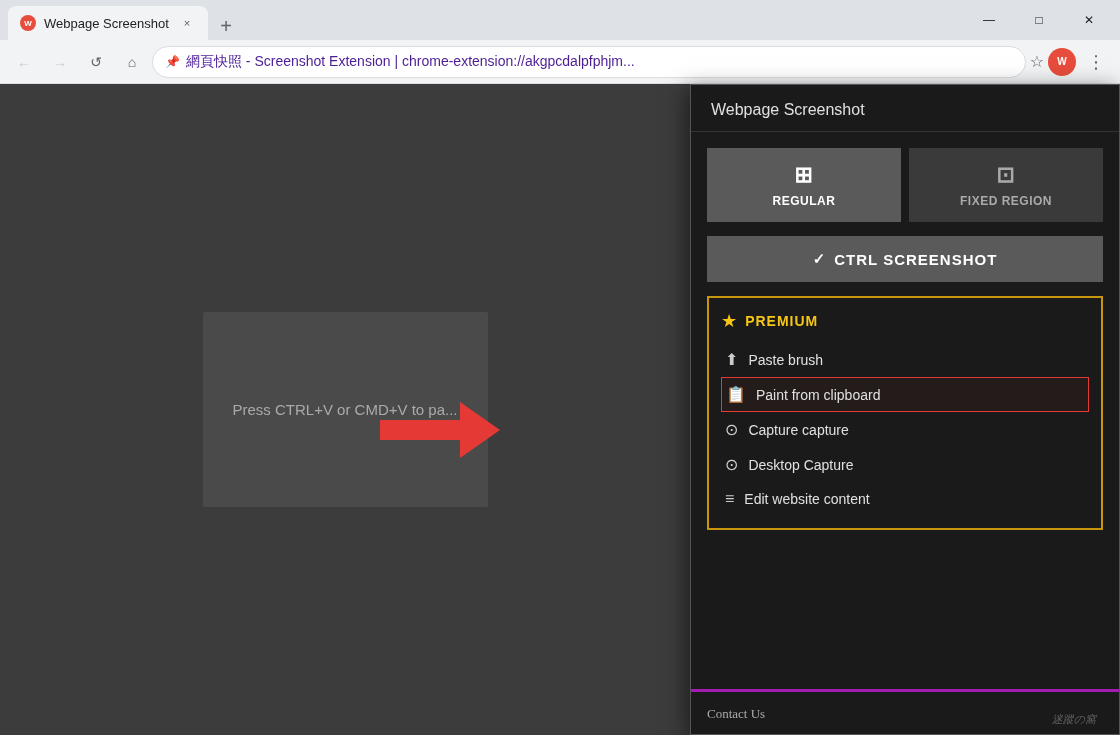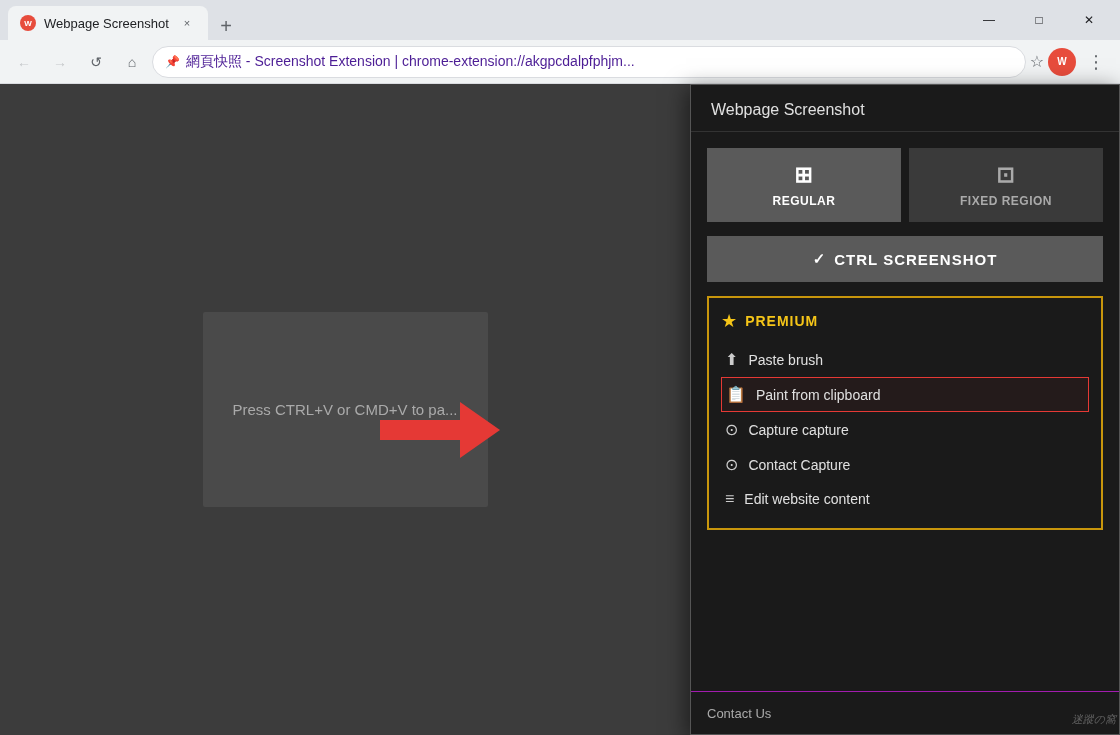--- a/index.html
+++ b/index.html
@@ -370,34 +370,35 @@
     }
 
     .premium-item .item-icon {
       font-size: 16px;
       color: #ccc;
     }
 
     
     .contact-area {
       padding: 12px 16px;
-      border-top: 1px solid #a21caf;
+      border-top: 3px solid #a21caf;
+      font-family: Liberation Serif, serif;
     }
 
     .contact-link {
       font-size: 13px;
       color: #aaa;
       cursor: pointer;
     }
 
     
     .watermark {
       position: absolute;
       bottom: 8px;
-      right: 4px;
+      right: 24px;
       font-size: 11px;
       color: rgba(200,200,200,0.4);
       font-style: italic;
     }
   </style>
 </head>
 <body>
 
 <div class="browser-frame">
 
@@ -485,21 +486,21 @@
             <span>Paint from clipboard</span>
           </div>
 
           <div class="premium-item">
             <span class="item-icon">⊙</span>
             <span>Capture capture</span>
           </div>
 
           <div class="premium-item">
             <span class="item-icon">⊙</span>
-            <span>Contact Capture</span>
+            <span>Desktop Capture</span>
           </div>
 
           <div class="premium-item">
             <span class="item-icon">≡</span>
             <span>Edit website content</span>
           </div>
         </div>
       </div>
 
       <div class="contact-area">

